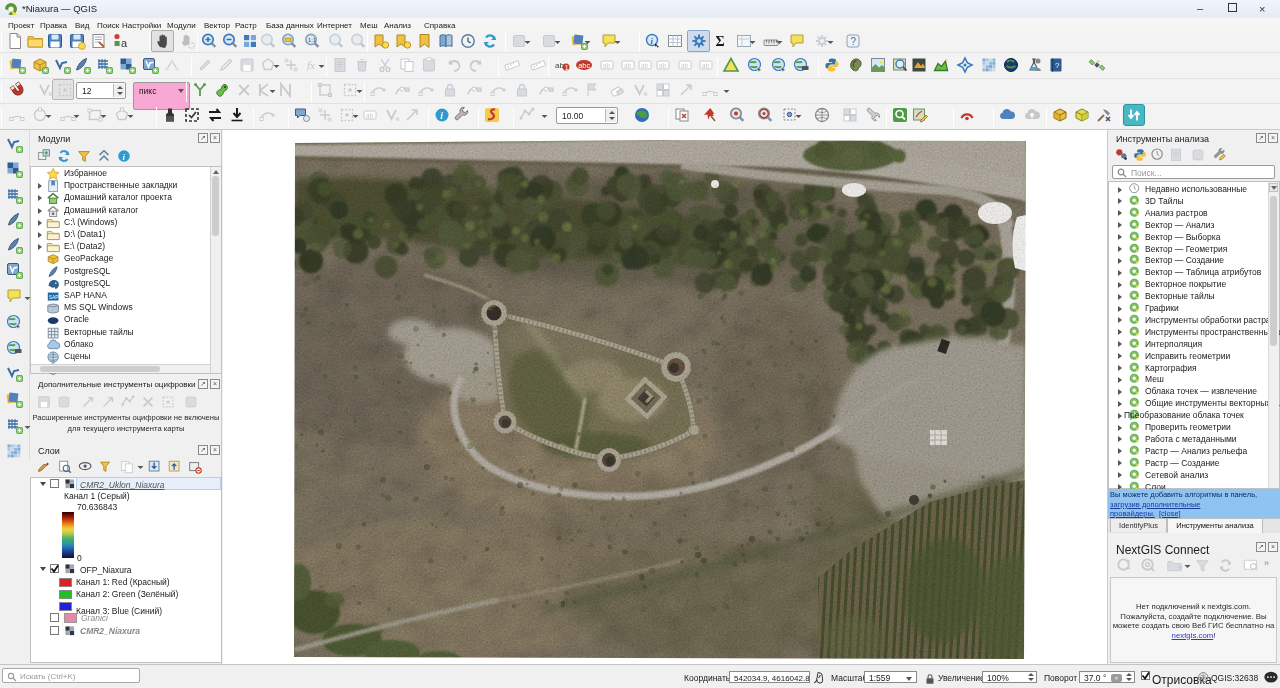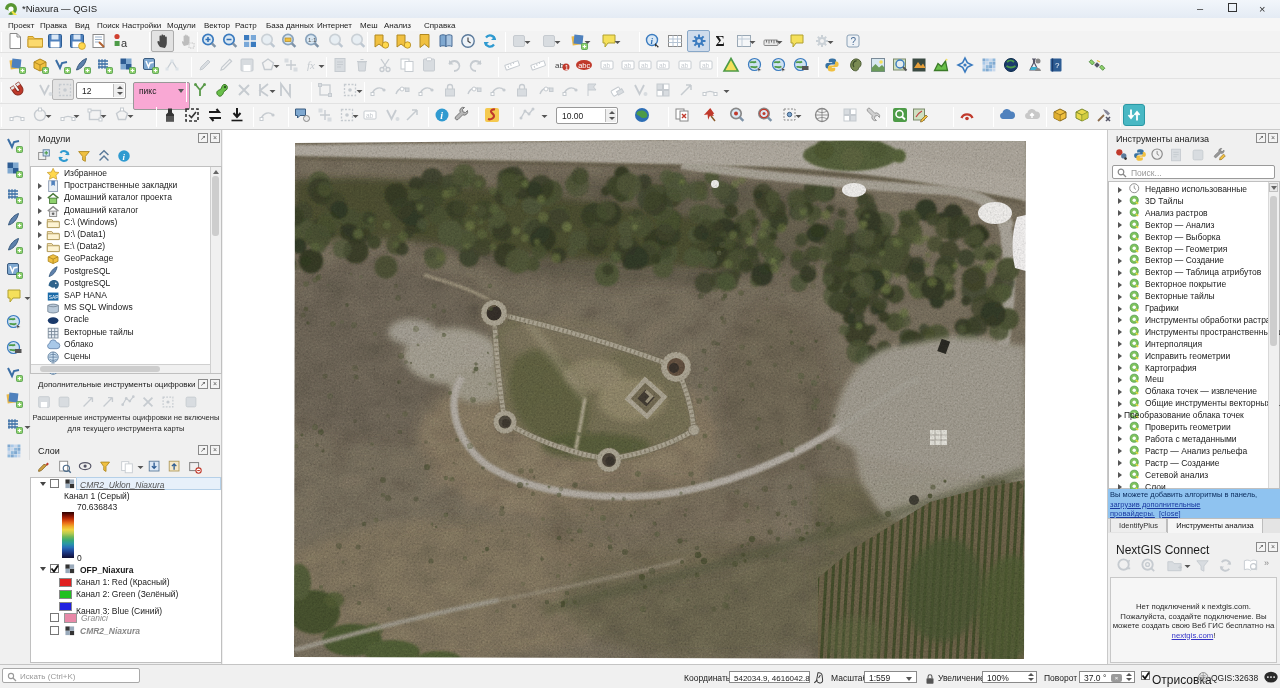--- a/index.html
+++ b/index.html
@@ -1118,21 +1118,21 @@
     <svg width="9" height="9" viewBox="0 0 9 9" style="position:absolute;left:-1px;top:-1px">
       <path d="M1.5 4.5l2.5 3L8 1.5" fill="none" stroke="#111" stroke-width="1.8"></path>
     </svg>
   </span>
 <svg class="ic" style="left:64px;top:563px" width="13" height="13" viewBox="0 0 18 18">
     <rect x="2" y="2" width="6" height="6" fill="#333"></rect>
     <rect x="8" y="8" width="6" height="6" fill="#333"></rect>
     <rect x="8" y="2" width="6" height="6" fill="#9ab"></rect>
     <rect x="2" y="8" width="6" height="6" fill="#9ab"></rect>
   </svg>
-<div class="titem" style="left:80px;top:565px;font-weight:bold">OFP_Niaxura</div>
+<div class="titem" style="left:80px;top:565px;font-weight:normal">OFP_Niaxura</div>
 <div style="position:absolute;left:59px;top:578px;width:13px;height:9px;background:#e02020;border:1px solid #888"></div>
 <div class="titem" style="left:76px;top:577px">Канал 1: Red (Красный)</div>
 <div style="position:absolute;left:59px;top:590px;width:13px;height:9px;background:#20c020;border:1px solid #888"></div>
 <div class="titem" style="left:76px;top:589px">Канал 2: Green (Зелёный)</div>
 <div style="position:absolute;left:59px;top:602px;width:13px;height:9px;background:#2020e0;border:1px solid #888"></div>
 <div class="titem" style="left:76px;top:606px">Канал 3: Blue (Синий)</div>
 <span class="cb" style="left:50px;top:613px"></span>
 <div style="position:absolute;left:64px;top:613px;width:13px;height:10px;background:#e889a8;border:1px solid #999"></div>
 <div class="titem" style="left:81px;top:613px;font-style:italic;color:#888;font-weight:normal">Granici</div>
 <span class="cb" style="left:50px;top:626px"></span>

